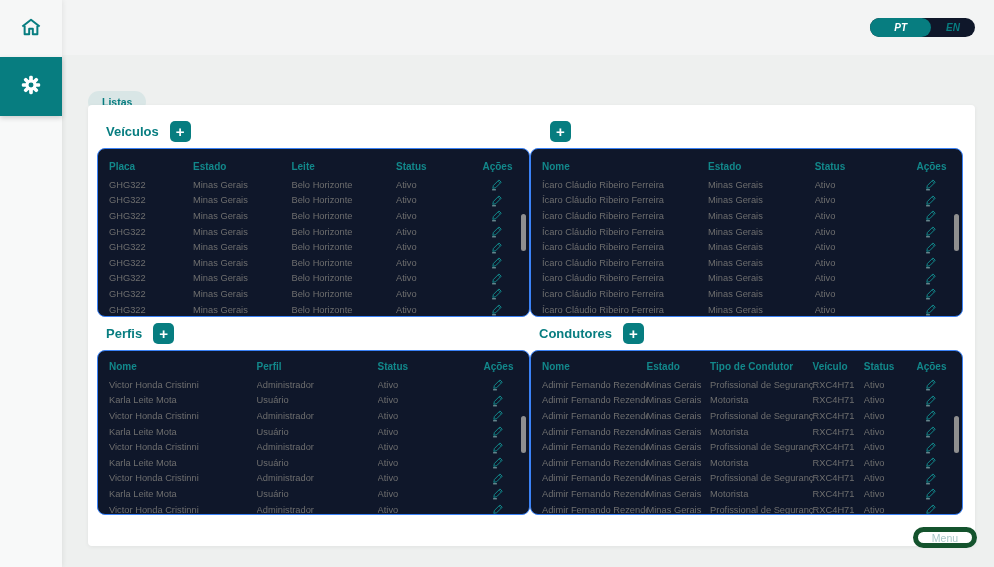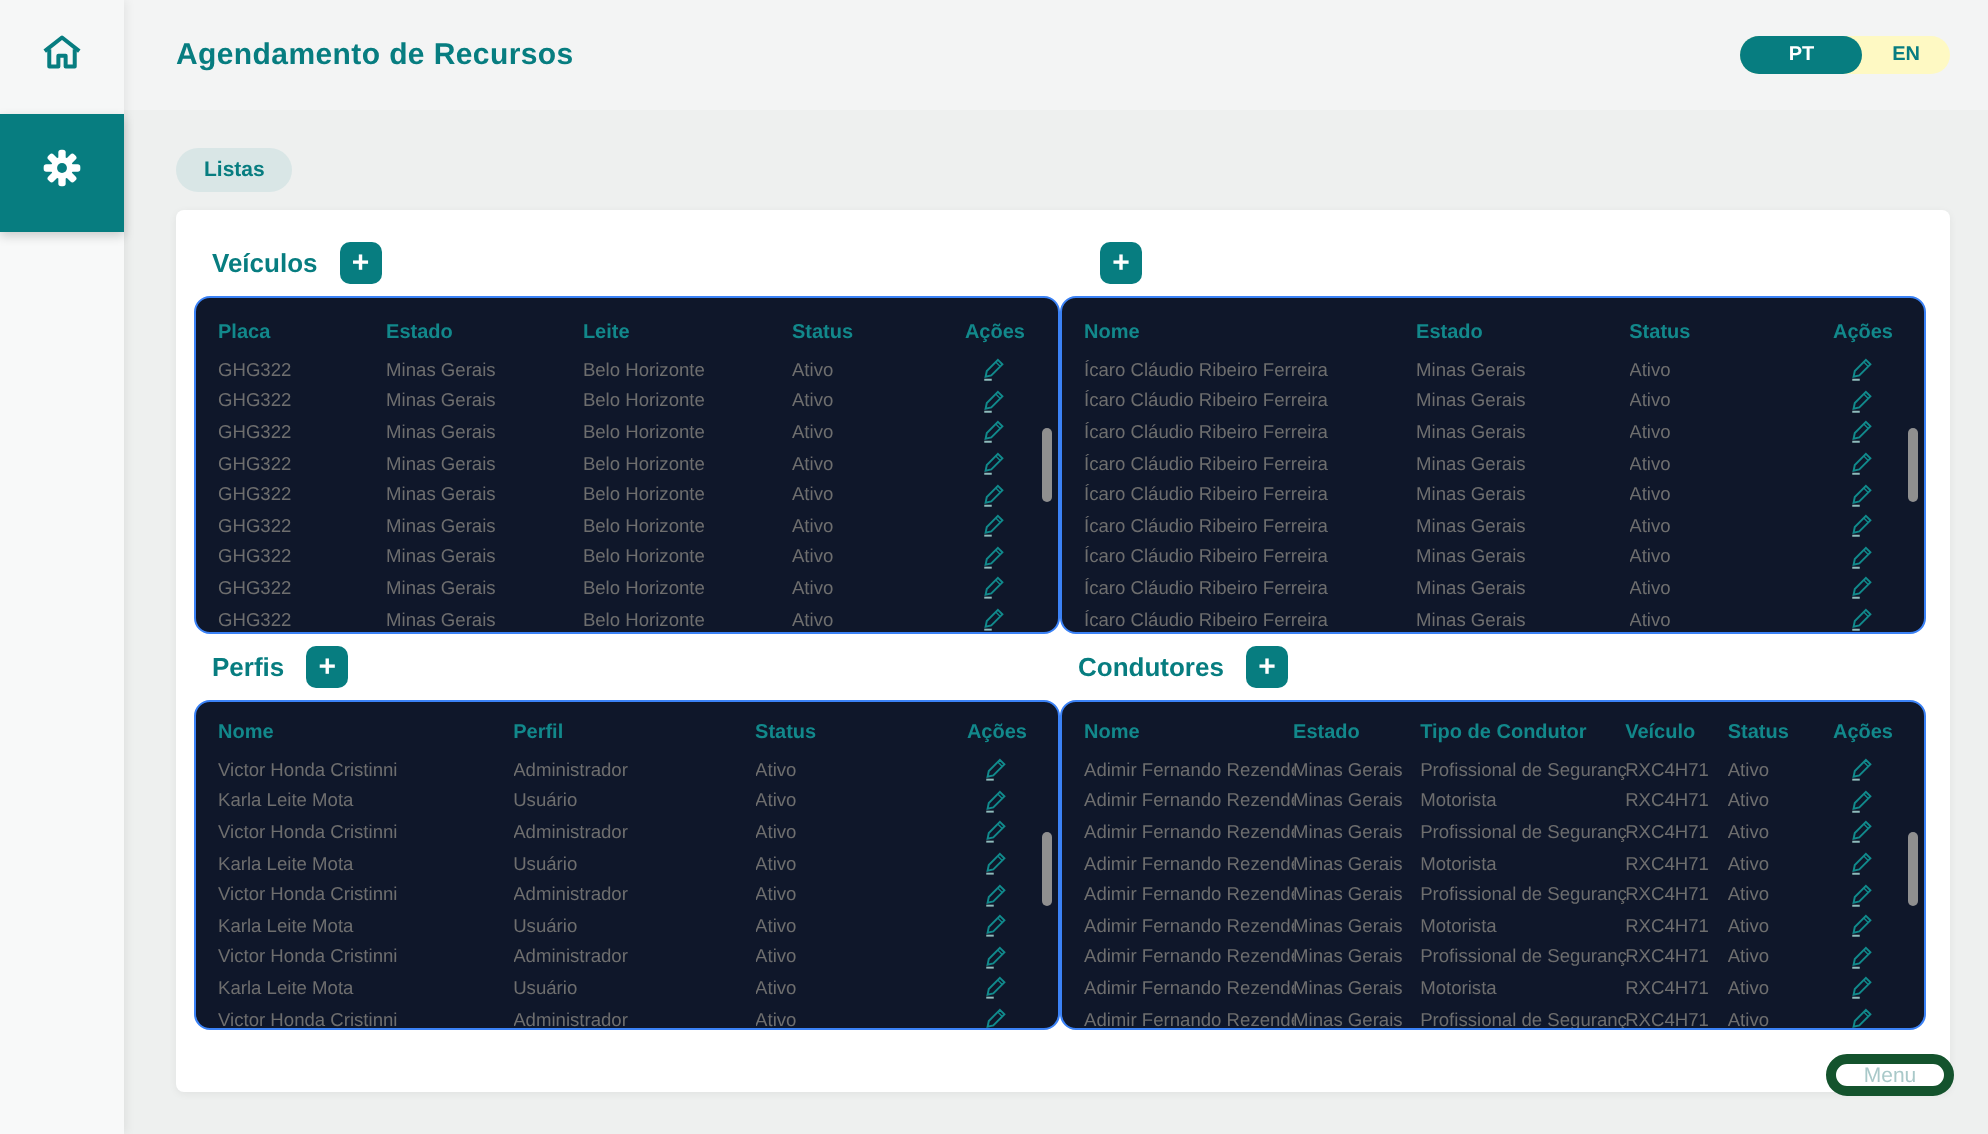--- a/index.html
+++ b/index.html
@@ -23,32 +23,32 @@
     height: 59px; background: #077d80; display: flex; align-items: center;
     justify-content: center; cursor: pointer; box-shadow: 0 2px 5px rgba(0,0,0,.18);
   }
   
   .header {
     position: absolute; left: 62px; top: 0; right: 0; height: 55px;
     background: #f3f4f4; display: flex; align-items: center; z-index: 4;
   }
   .app-title { color: #077d80; font-weight: bold; font-size: 15px; margin-left: 26px; letter-spacing: .2px; }
   .lang {
-    margin-left: auto; margin-right: 19px; background: #fef9c3;
-    border-radius: 10px; height: 19px; display: flex; align-items: center; cursor: pointer;
+    margin-left: auto; margin-right: 19px; background: #0f172a;
+    border-radius: 10px; height: 19px; display: flex; align-items: center; cursor: pointer; font-style: italic;
   }
   .lang-pt {
     background: #077d80; color: #fff; border-radius: 10px; height: 19px;
     line-height: 19px; padding: 0 24px; font-size: 10px; font-weight: bold;
   }
   .lang-en { color: #077d80; font-size: 10px; font-weight: bold; padding: 0 15px; text-align: right; }
   
   .content { position: absolute; top: 55px; left: 62px; right: 0; bottom: 0; }
   .chip {
-    position: absolute; left: 26px; top: 19px; background: #d9e6e6; color: #077d80;
+    position: absolute; left: 26px; top: 36px; background: #d9e6e6; color: #077d80;
     font-size: 10.5px; font-weight: bold; padding: 5px 14px; border-radius: 11px; cursor: pointer;
   }
   .board {
     position: absolute; left: 26px; top: 50px; right: 19px; height: 441px;
     background: #fff; border-radius: 4px; box-shadow: 0 1px 4px rgba(0,0,0,.06);
     padding: 10px 12px 0 9px;
   }
   .panels { display: grid; grid-template-columns: 1fr 1fr; column-gap: 0; }
   .panel-head { height: 33px; display: flex; align-items: center; padding-left: 9px; }
   .panel-head.row2 { margin-top: 0; }
@@ -105,21 +105,20 @@
         <rect x="10" y="2" width="4" height="20" rx="1.5" transform="rotate(45 12 12)"></rect>
         <rect x="10" y="2" width="4" height="20" rx="1.5" transform="rotate(-45 12 12)"></rect>
         <circle cx="12" cy="12" r="6"></circle>
         <circle cx="12" cy="12" r="2.7" fill="#077d80"></circle>
       </svg>
     </span>
   </div>
 </div>
 
 <div class="header">
-  <div class="app-title">Agendamento de Recursos</div>
   <div class="lang">
     <div class="lang-pt">PT</div>
     <div class="lang-en">EN</div>
   </div>
 </div>
 
 <div class="content">
   <div class="chip">Listas</div>
 
   <div class="board">

